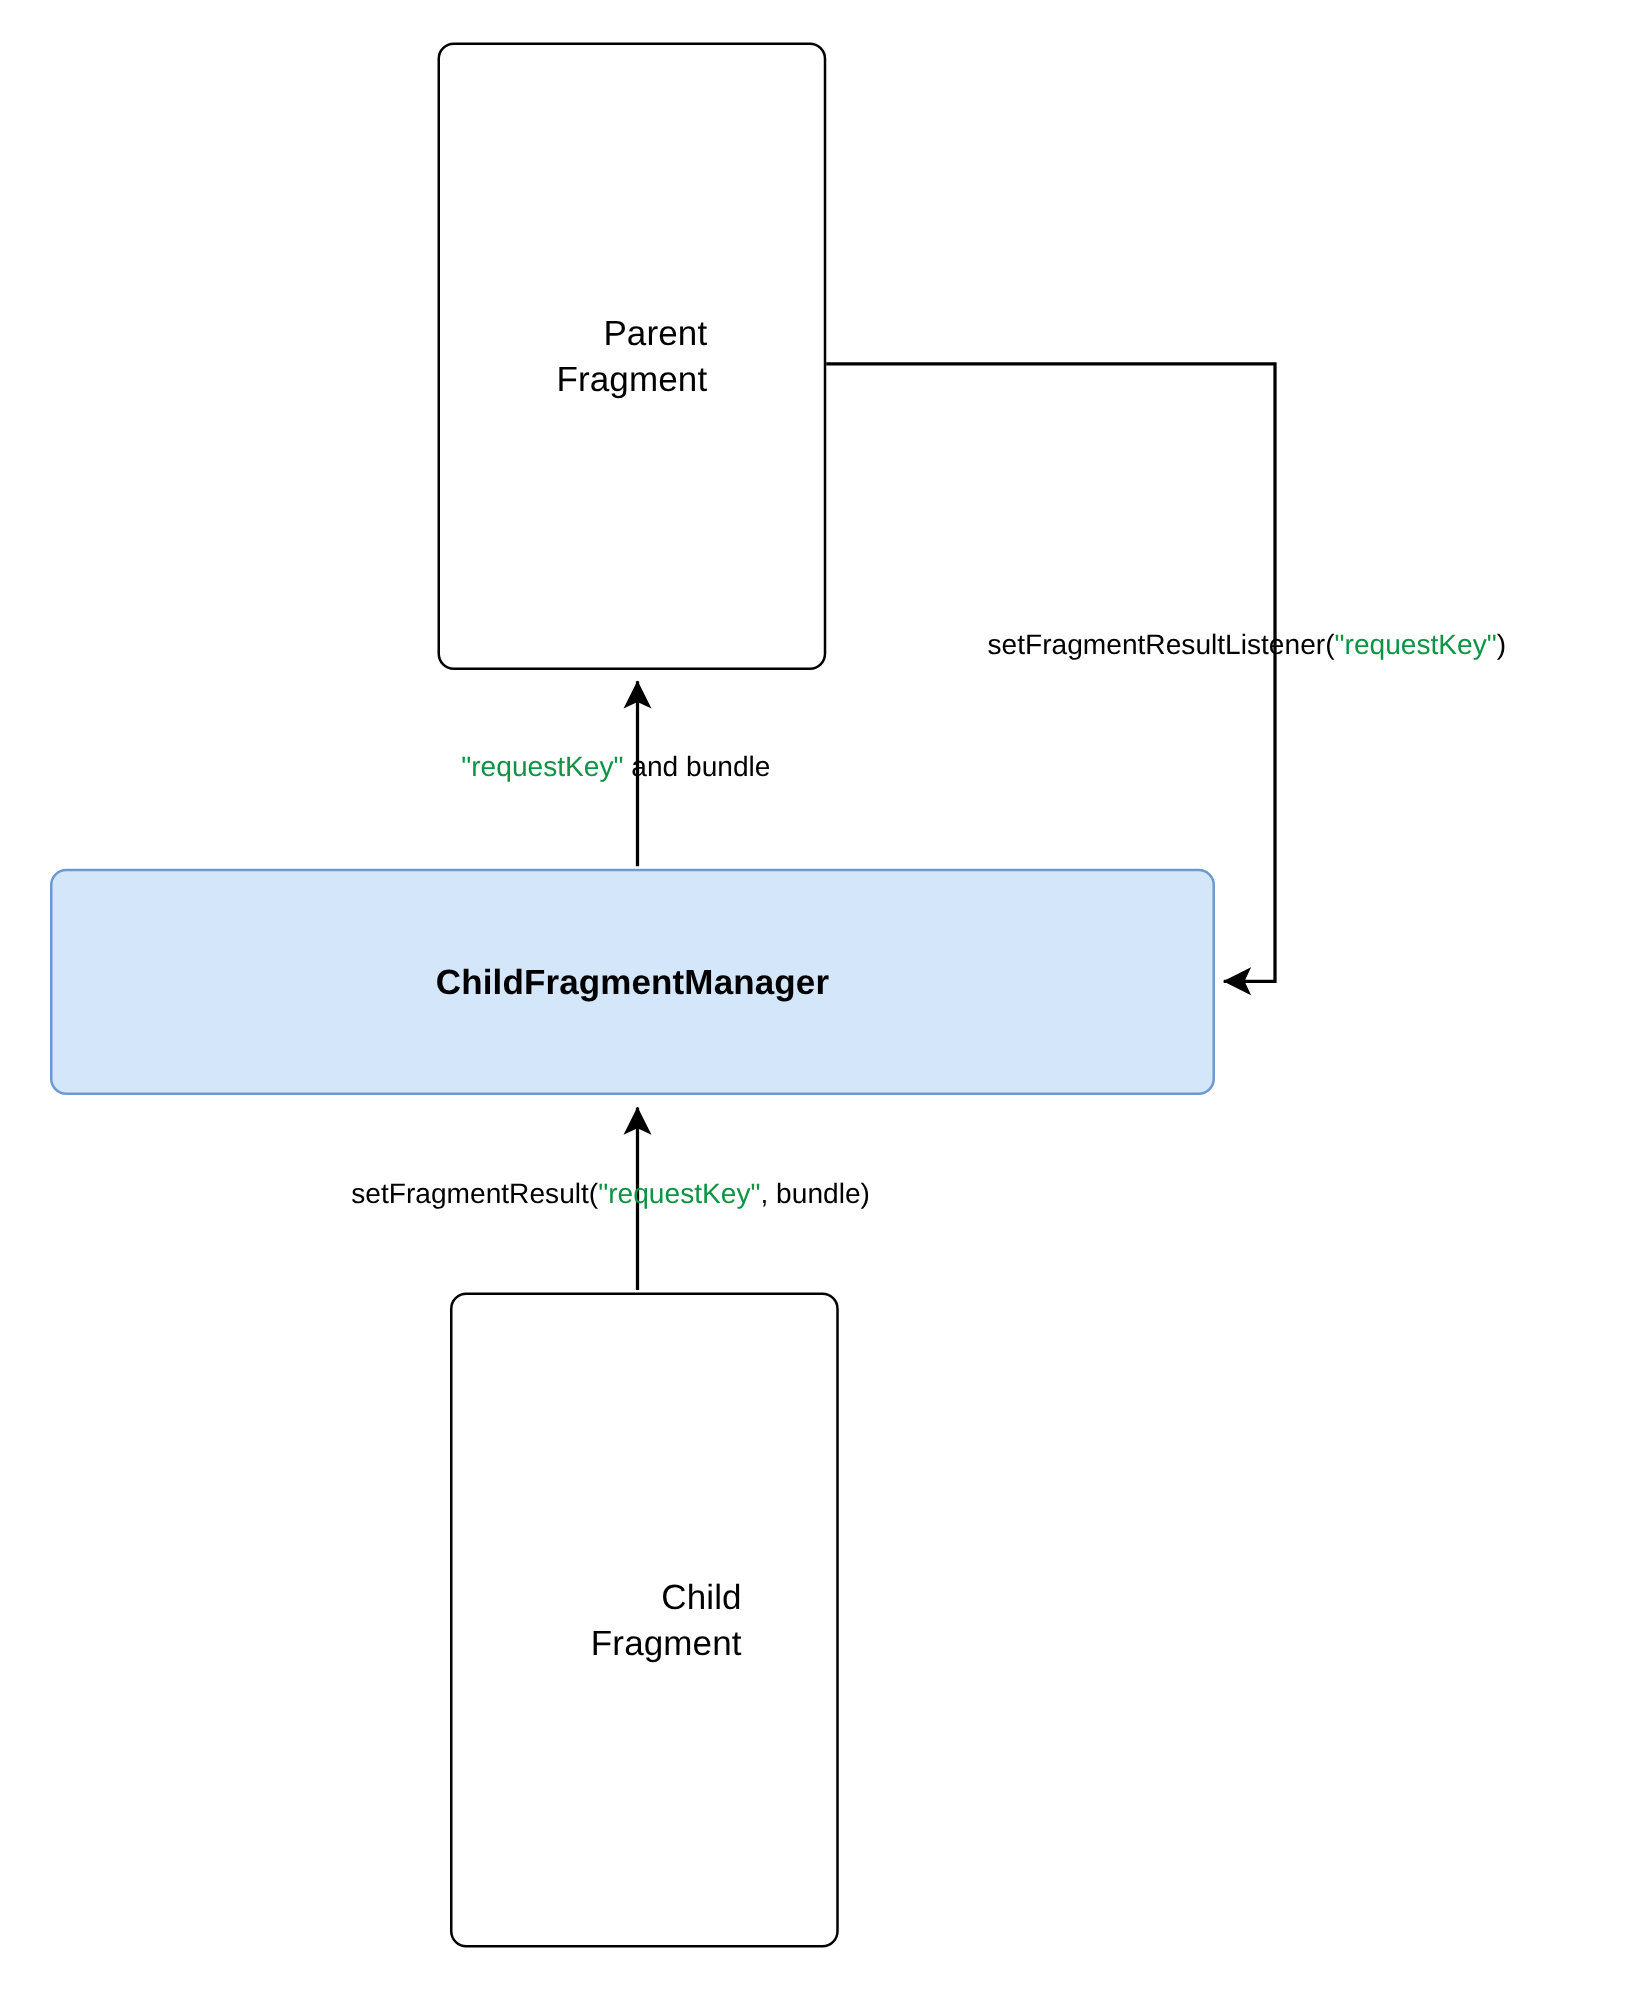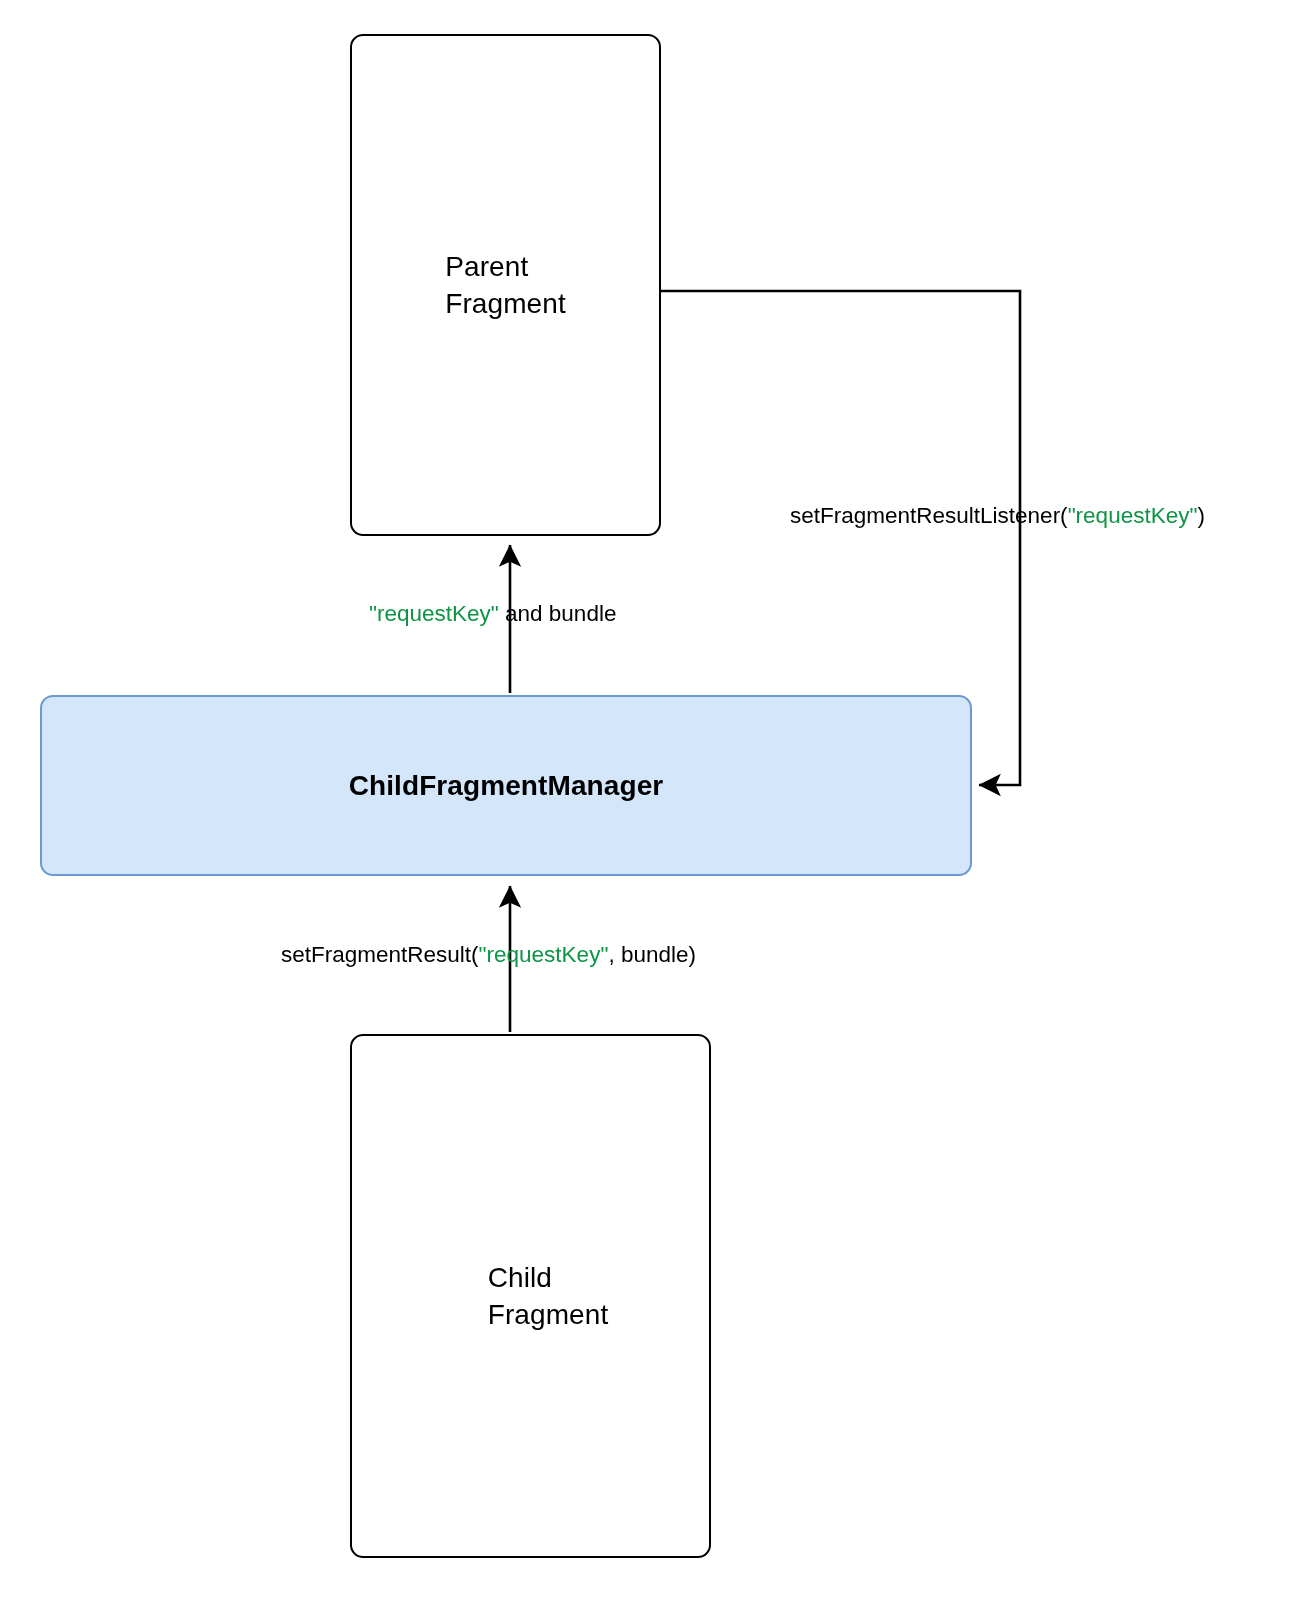--- a/index.html
+++ b/index.html
@@ -18,21 +18,21 @@
     height: 1600px;
     background: #ffffff;
     overflow: hidden;
   }
   .node {
     position: absolute;
     box-sizing: border-box;
     display: flex;
     align-items: center;
     justify-content: center;
-    text-align: left;
+    text-align: right;
   }
   .node-label {
     font-size: 28px;
     line-height: 1.33;
     color: #000000;
     white-space: pre-line;
     letter-spacing: 0.1px;
   }
   .node-plain {
     border: 2.4px solid #000000;
@@ -51,23 +51,23 @@
     width: 311px;
     height: 502px;
   }
   #node-child-fragment-manager {
     left: 40px;
     top: 695px;
     width: 932px;
     height: 181px;
   }
   #node-child-fragment {
-    left: 350px;
+    left: 360px;
     top: 1034px;
-    width: 361px;
+    width: 311px;
     height: 524px;
     padding-left: 35px;
   }
   .edge-svg {
     position: absolute;
     left: 0;
     top: 0;
     width: 1313px;
     height: 1600px;
     pointer-events: none;

